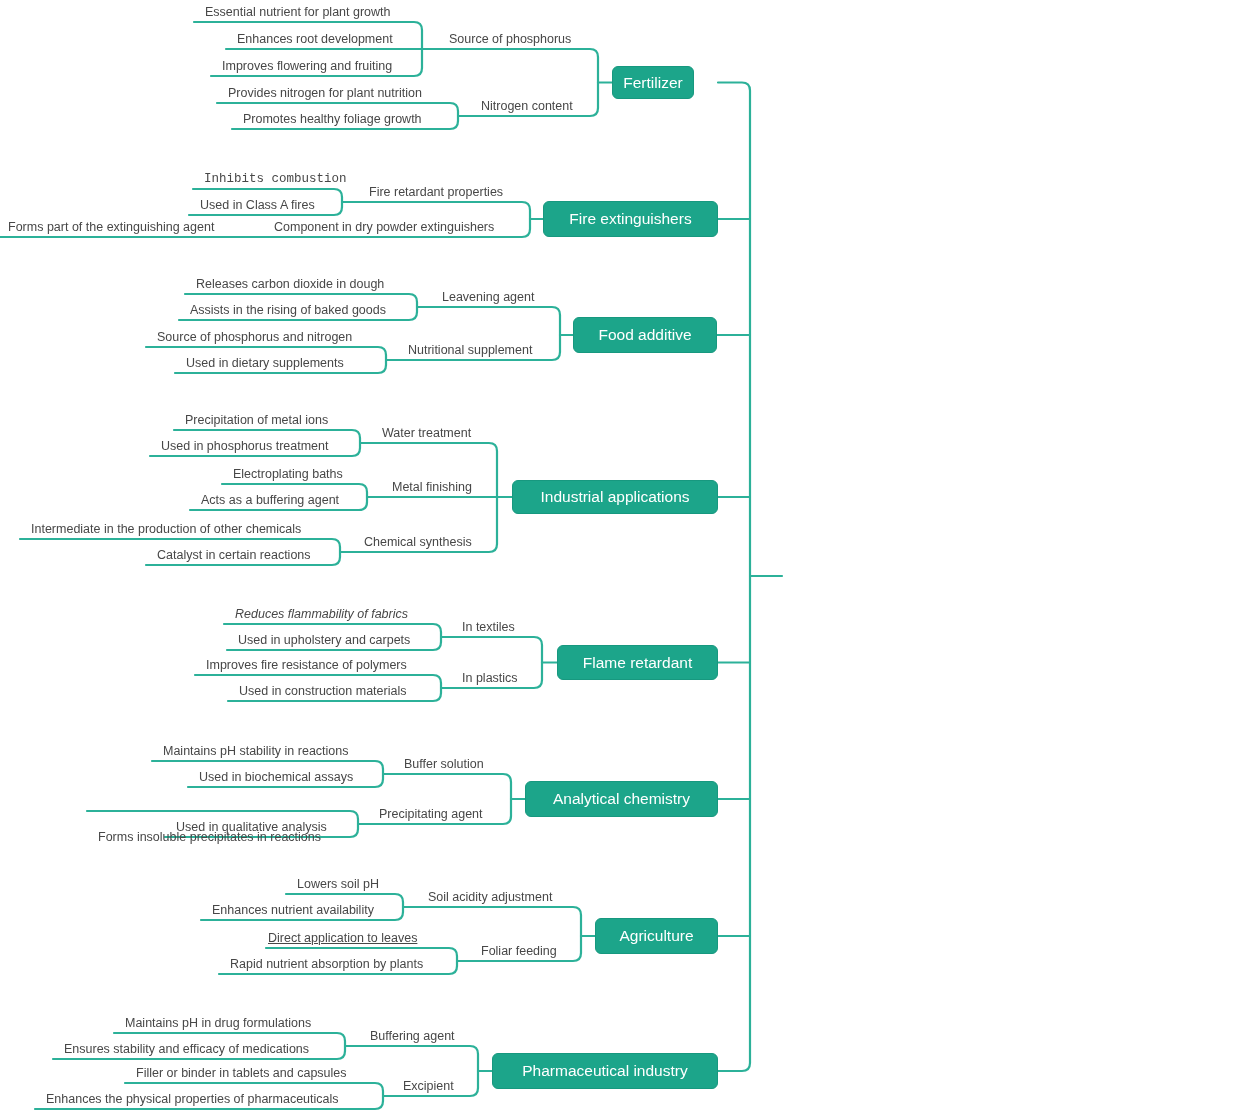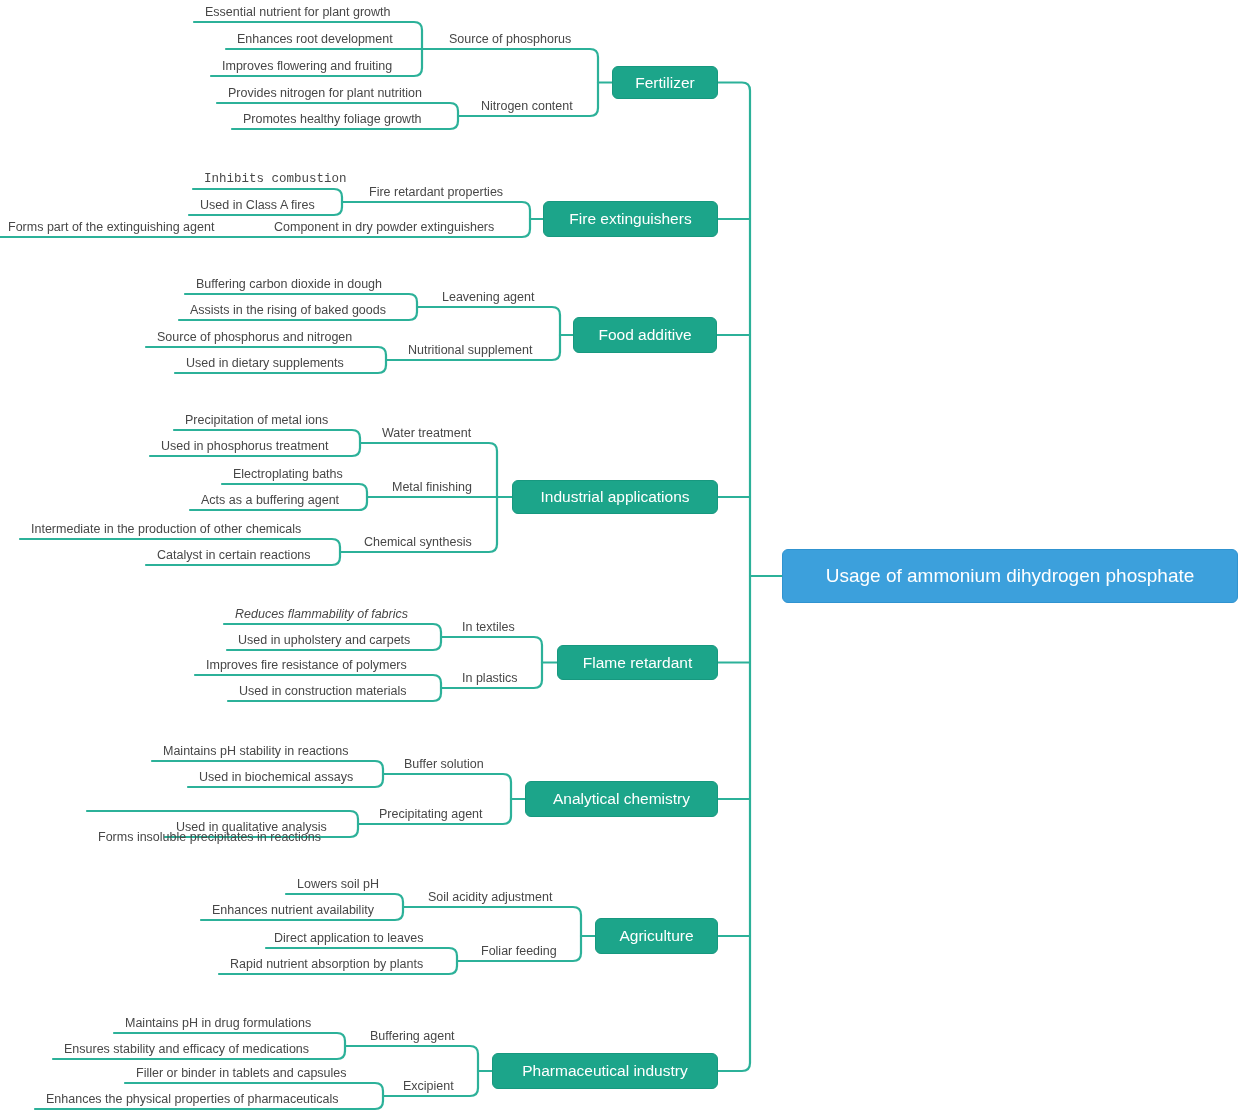--- a/index.html
+++ b/index.html
@@ -149,37 +149,37 @@
       <path d="M 718 82.5 H 742 Q 750 82.5 750 90.5 V 1063 Q 750 1071 742 1071 H 718"></path>
       <path d="M 718 219 H 750"></path>
       <path d="M 717 335 H 750"></path>
       <path d="M 718 497 H 750"></path>
       <path d="M 718 662.5 H 750"></path>
       <path d="M 718 799 H 750"></path>
       <path d="M 718 936 H 750"></path>
       <path d="M 750 576 H 782"></path>
     </svg>
   <div id="nodes">
-      <div class="branch-box" style="left: 612px; top: 66px; width: 106px; height: 33px;">Fertilizer</div>
+      <div class="branch-box" style="left: 612px; top: 66px; width: 82px; height: 33px;">Fertilizer</div>
       <div class="sub-label" style="left: 449px; top: 32px;">Source of phosphorus</div>
       <div class="leaf-label" style="left: 205px; top: 5px;">Essential nutrient for plant growth</div>
       <div class="leaf-label" style="left: 237px; top: 32px;">Enhances root development</div>
       <div class="leaf-label" style="left: 222px; top: 59px;">Improves flowering and fruiting</div>
       <div class="sub-label" style="left: 481px; top: 99px;">Nitrogen content</div>
       <div class="leaf-label" style="left: 228px; top: 86px;">Provides nitrogen for plant nutrition</div>
       <div class="leaf-label" style="left: 243px; top: 112px;">Promotes healthy foliage growth</div>
       <div class="branch-box" style="left: 543px; top: 201px; width: 175px; height: 36px;">Fire extinguishers</div>
       <div class="sub-label" style="left: 369px; top: 185px;">Fire retardant properties</div>
       <div class="leaf-label" style="left: 204px; top: 172px; font-family: Liberation Mono, monospace;">Inhibits combustion</div>
       <div class="leaf-label" style="left: 200px; top: 198px;">Used in Class A fires</div>
       <div class="sub-label" style="left: 274px; top: 220px;">Component in dry powder extinguishers</div>
       <div class="leaf-label" style="left: 8px; top: 220px;">Forms part of the extinguishing agent</div>
       <div class="branch-box" style="left: 573px; top: 317px; width: 144px; height: 36px;">Food additive</div>
       <div class="sub-label" style="left: 442px; top: 290px;">Leavening agent</div>
-      <div class="leaf-label" style="left: 196px; top: 277px;">Buffering carbon dioxide in dough</div>
+      <div class="leaf-label" style="left: 196px; top: 277px;">Releases carbon dioxide in dough</div>
       <div class="leaf-label" style="left: 190px; top: 303px;">Assists in the rising of baked goods</div>
       <div class="sub-label" style="left: 408px; top: 343px;">Nutritional supplement</div>
       <div class="leaf-label" style="left: 157px; top: 330px;">Source of phosphorus and nitrogen</div>
       <div class="leaf-label" style="left: 186px; top: 356px;">Used in dietary supplements</div>
       <div class="branch-box" style="left: 512px; top: 480px; width: 206px; height: 34px;">Industrial applications</div>
       <div class="sub-label" style="left: 382px; top: 426px;">Water treatment</div>
       <div class="leaf-label" style="left: 185px; top: 413px;">Precipitation of metal ions</div>
       <div class="leaf-label" style="left: 161px; top: 439px;">Used in phosphorus treatment</div>
       <div class="sub-label" style="left: 392px; top: 480px;">Metal finishing</div>
       <div class="leaf-label" style="left: 233px; top: 467px;">Electroplating baths</div>
@@ -199,24 +199,23 @@
       <div class="leaf-label" style="left: 163px; top: 744px;">Maintains pH stability in reactions</div>
       <div class="leaf-label" style="left: 199px; top: 770px;">Used in biochemical assays</div>
       <div class="sub-label" style="left: 379px; top: 807px;">Precipitating agent</div>
       <div class="leaf-label" style="left: 98px; top: 830px;">Forms insoluble precipitates in reactions</div>
       <div class="leaf-label" style="left: 176px; top: 820px;">Used in qualitative analysis</div>
       <div class="branch-box" style="left: 595px; top: 918px; width: 123px; height: 36px;">Agriculture</div>
       <div class="sub-label" style="left: 428px; top: 890px;">Soil acidity adjustment</div>
       <div class="leaf-label" style="left: 297px; top: 877px;">Lowers soil pH</div>
       <div class="leaf-label" style="left: 212px; top: 903px;">Enhances nutrient availability</div>
       <div class="sub-label" style="left: 481px; top: 944px;">Foliar feeding</div>
-      <div class="leaf-label" style="left: 274px; top: 931px;">Direct application to leaves</div>
+      <div class="leaf-label" style="left: 268px; top: 931px; text-decoration: underline;">Direct application to leaves</div>
       <div class="leaf-label" style="left: 230px; top: 957px;">Rapid nutrient absorption by plants</div>
       <div class="branch-box" style="left: 492px; top: 1053px; width: 226px; height: 36px;">Pharmaceutical industry</div>
       <div class="sub-label" style="left: 370px; top: 1029px;">Buffering agent</div>
       <div class="leaf-label" style="left: 125px; top: 1016px;">Maintains pH in drug formulations</div>
       <div class="leaf-label" style="left: 64px; top: 1042px;">Ensures stability and efficacy of medications</div>
       <div class="sub-label" style="left: 403px; top: 1079px;">Excipient</div>
       <div class="leaf-label" style="left: 136px; top: 1066px;">Filler or binder in tablets and capsules</div>
       <div class="leaf-label" style="left: 46px; top: 1092px;">Enhances the physical properties of pharmaceuticals</div>
     </div>
-  <div class="root-box" id="root-node" style="left: 782px; top: 549px; width: 456px; height: 54px;">Usage of ammonium dihydrogen phosphate</div>
 </div>
 
 </body></html>

